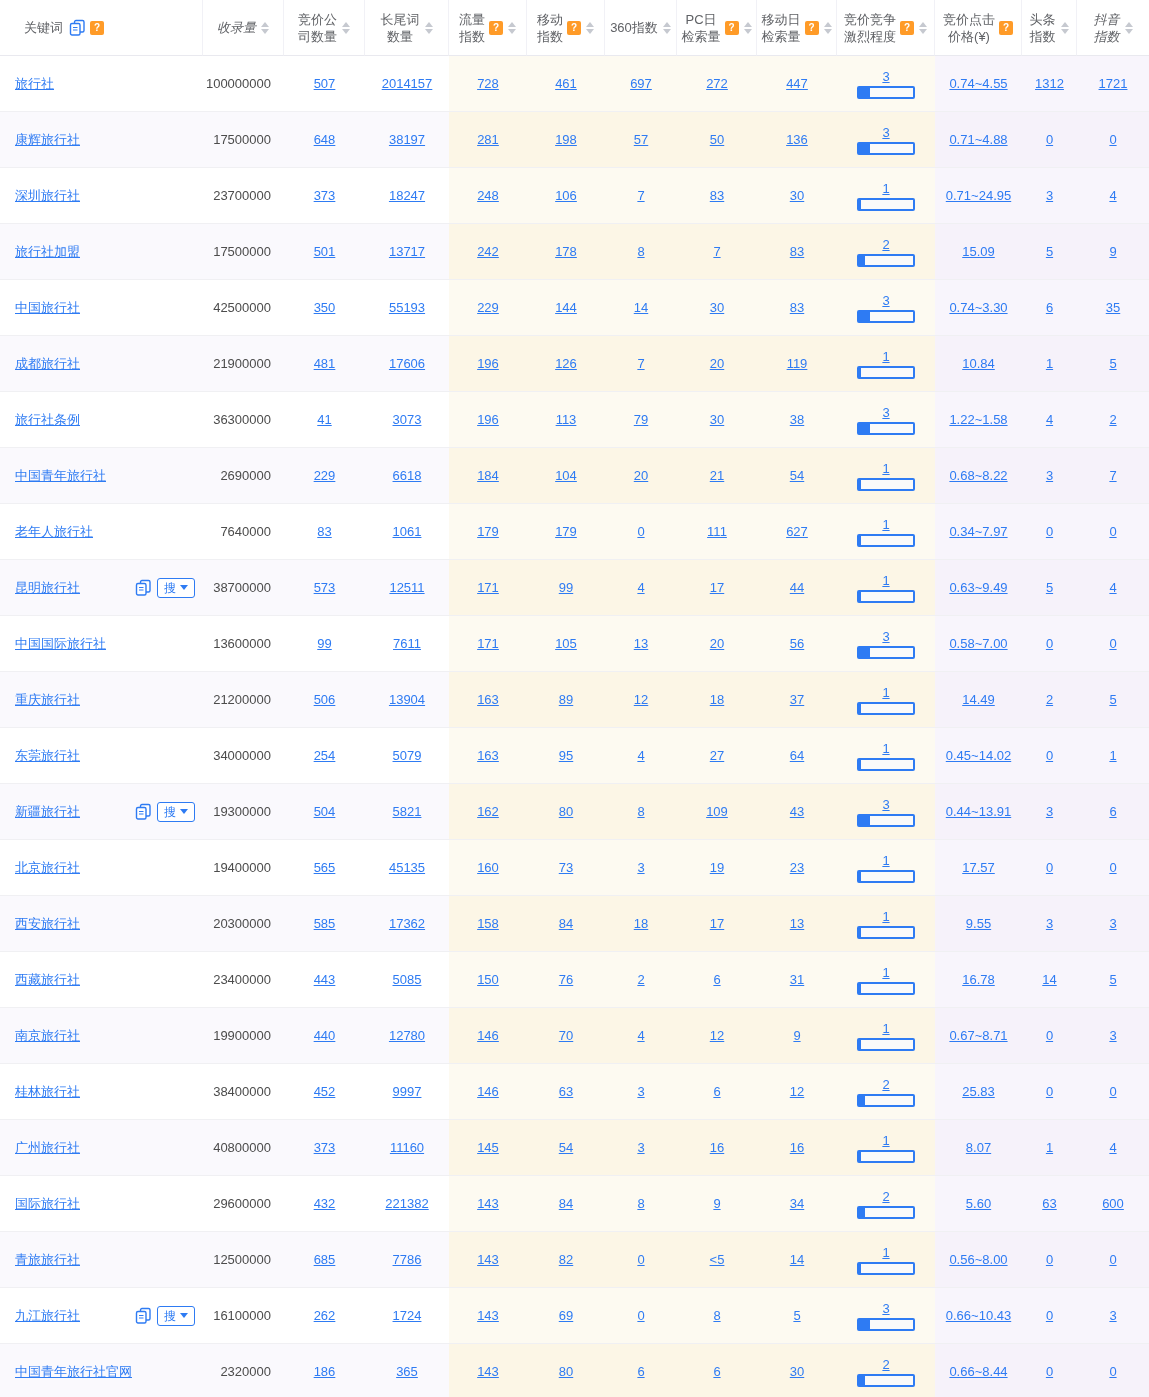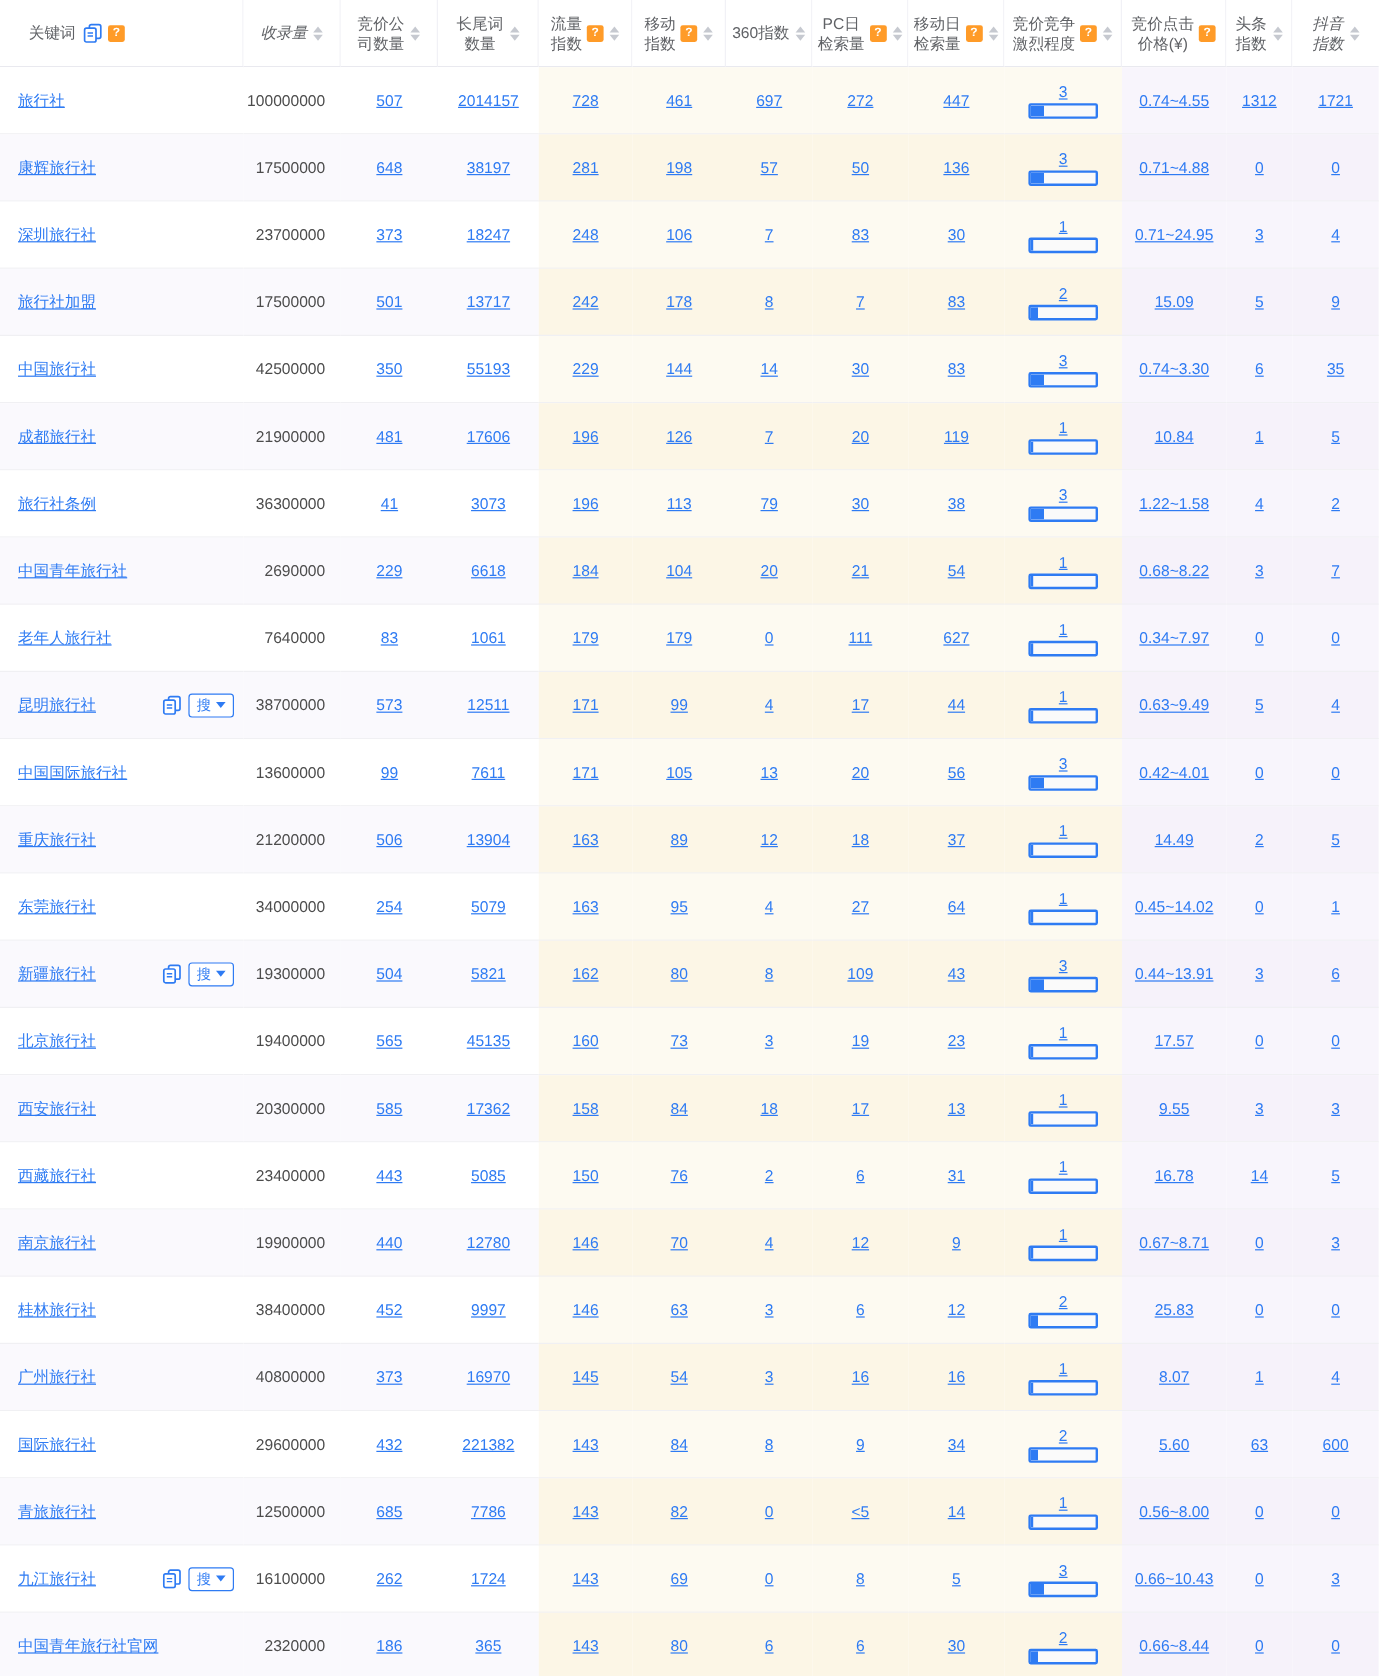--- a/index.html
+++ b/index.html
@@ -512,21 +512,21 @@
         <td class="sec-mid col-mobile"><a href="#">105</a></td>
         <td class="sec-mid col-idx360"><a href="#">13</a></td>
         <td class="sec-mid col-pc_daily"><a href="#">20</a></td>
         <td class="sec-mid col-mobile_daily"><a href="#">56</a></td>
         <td class="sec-mid col-level"><span class="lvl">
             <a href="#">3</a>
             <span class="bar">
               <i style="width: 21%;"></i>
             </span>
           </span></td>
-        <td class="sec-right col-price"><a href="#">0.42~4.01</a></td>
+        <td class="sec-right col-price"><a href="#">0.58~7.00</a></td>
         <td class="sec-right col-toutiao"><a href="#">0</a></td>
         <td class="sec-right col-douyin"><a href="#">0</a></td>
       </tr>
       <tr class="even">
         <td class="sec-left col-keyword">
           <div class="kwrap">
             <a class="kw" href="#">重庆旅行社</a>
           </div>
         </td>
         <td class="sec-left col-included"><span class="plain">21200000</span></td>
@@ -729,21 +729,21 @@
         <td class="sec-right col-douyin"><a href="#">0</a></td>
       </tr>
       <tr class="even">
         <td class="sec-left col-keyword">
           <div class="kwrap">
             <a class="kw" href="#">广州旅行社</a>
           </div>
         </td>
         <td class="sec-left col-included"><span class="plain">40800000</span></td>
         <td class="sec-left col-companies"><a href="#">373</a></td>
-        <td class="sec-left col-longtail"><a href="#">16970</a></td>
+        <td class="sec-left col-longtail"><a href="#">11160</a></td>
         <td class="sec-mid col-traffic"><a href="#">145</a></td>
         <td class="sec-mid col-mobile"><a href="#">54</a></td>
         <td class="sec-mid col-idx360"><a href="#">3</a></td>
         <td class="sec-mid col-pc_daily"><a href="#">16</a></td>
         <td class="sec-mid col-mobile_daily"><a href="#">16</a></td>
         <td class="sec-mid col-level"><span class="lvl">
             <a href="#">1</a>
             <span class="bar">
               <i style="width: 4%;"></i>
             </span>

